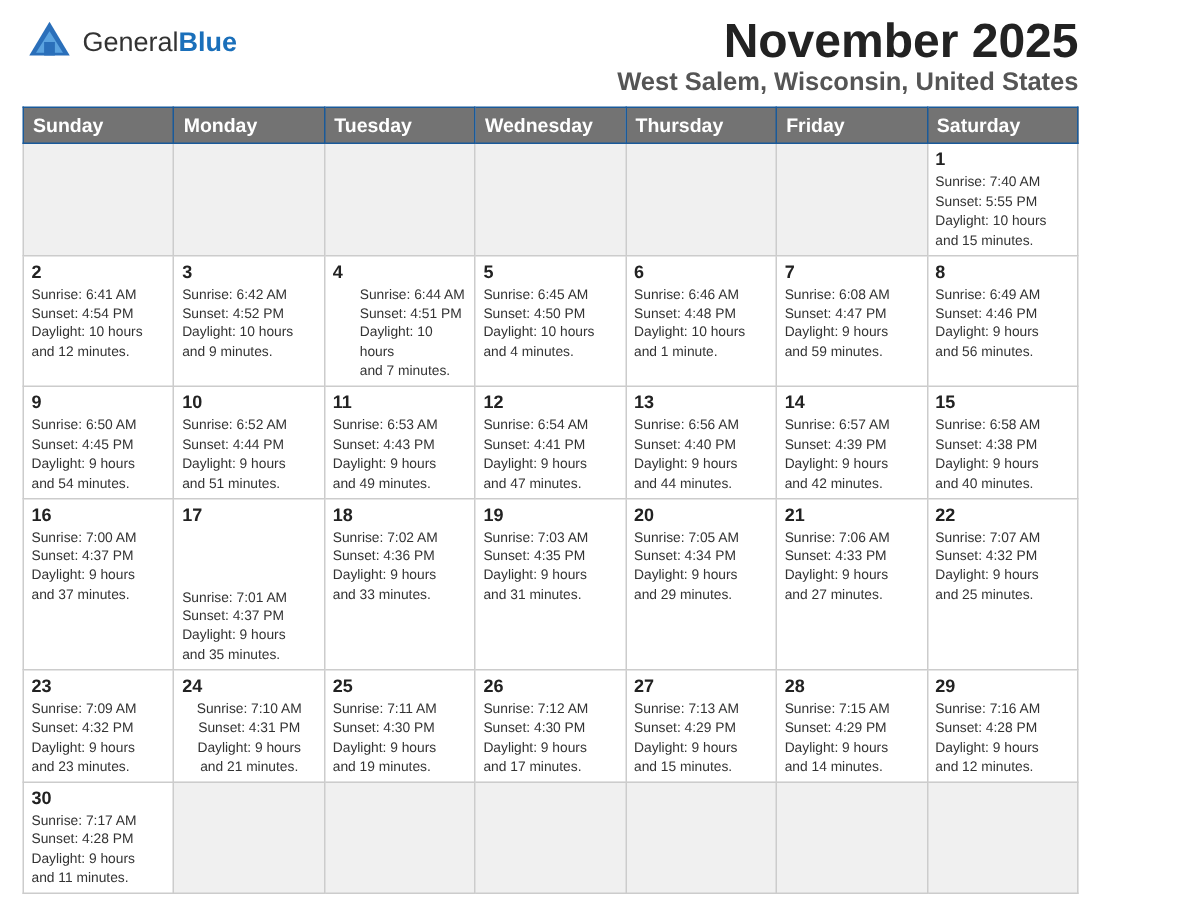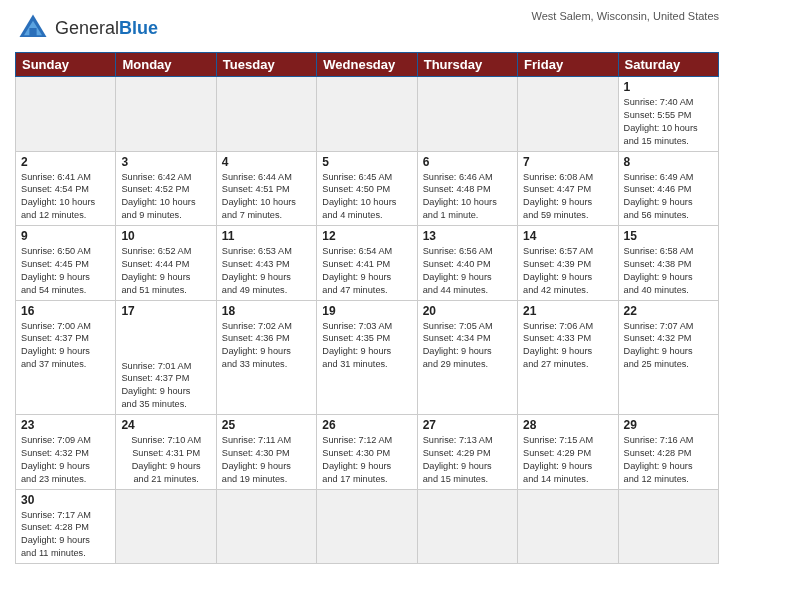--- a/index.html
+++ b/index.html
@@ -38,30 +38,31 @@
     .title-block {
       text-align: right;
     }
     .month-title {
       font-size: 32px;
       font-weight: bold;
       color: #222;
       line-height: 1.1;
     }
     .location {
-      font-size: 11px;
+      font-size: 17px;
       color: #555;
+      font-weight: bold;
     }
     .calendar {
       width: 100%;
       border-collapse: collapse;
       table-layout: fixed;
     }
     .calendar th {
-      background-color: #7f1d1d;
+      background-color: #737373;
       color: #fff;
       text-align: left;
       padding: 4px 6px;
       font-size: 13px;
       font-weight: bold;
       border: 1px solid #1a5a9a;
     }
     .calendar td {
       vertical-align: top;
       border: 1px solid #ccc;
@@ -99,20 +100,21 @@
       <svg class="logo-icon" viewBox="0 0 40 40">
         <polygon points="20,5 35,30 5,30" fill="#2a6fba"></polygon>
         <polygon points="20,12 30,28 10,28" fill="#5ba3e0"></polygon>
         <rect x="16" y="20" width="8" height="10" fill="#2a6fba"></rect>
       </svg>
       <div class="logo-text">
         <span>General</span><span class="blue">Blue</span>
       </div>
     </div>
     <div class="title-block">
+      <div class="month-title">November 2025</div>
       <div class="location">West Salem, Wisconsin, United States</div>
     </div>
   </div>
 
   <table class="calendar">
     <thead>
       <tr>
         <th>Sunday</th>
         <th>Monday</th>
         <th>Tuesday</th>
@@ -148,21 +150,21 @@
           </td>
           <td>
             <span class="day-number">3</span>
             <div class="cell-info" style="white-space: pre-line;">Sunrise: 6:42 AM
 Sunset: 4:52 PM
 Daylight: 10 hours
 and 9 minutes.</div>
           </td>
           <td>
             <span class="day-number">4</span>
-            <div class="cell-info" style="white-space: pre-line;">Sunrise: 6:44 AM
+            <div class="cell-info" style="white-space: pre-line; margin-left: 18px;">Sunrise: 6:44 AM
 Sunset: 4:51 PM
 Daylight: 10 hours
 and 7 minutes.</div>
           </td>
           <td>
             <span class="day-number">5</span>
             <div class="cell-info" style="white-space: pre-line;">Sunrise: 6:45 AM
 Sunset: 4:50 PM
 Daylight: 10 hours
 and 4 minutes.</div>

